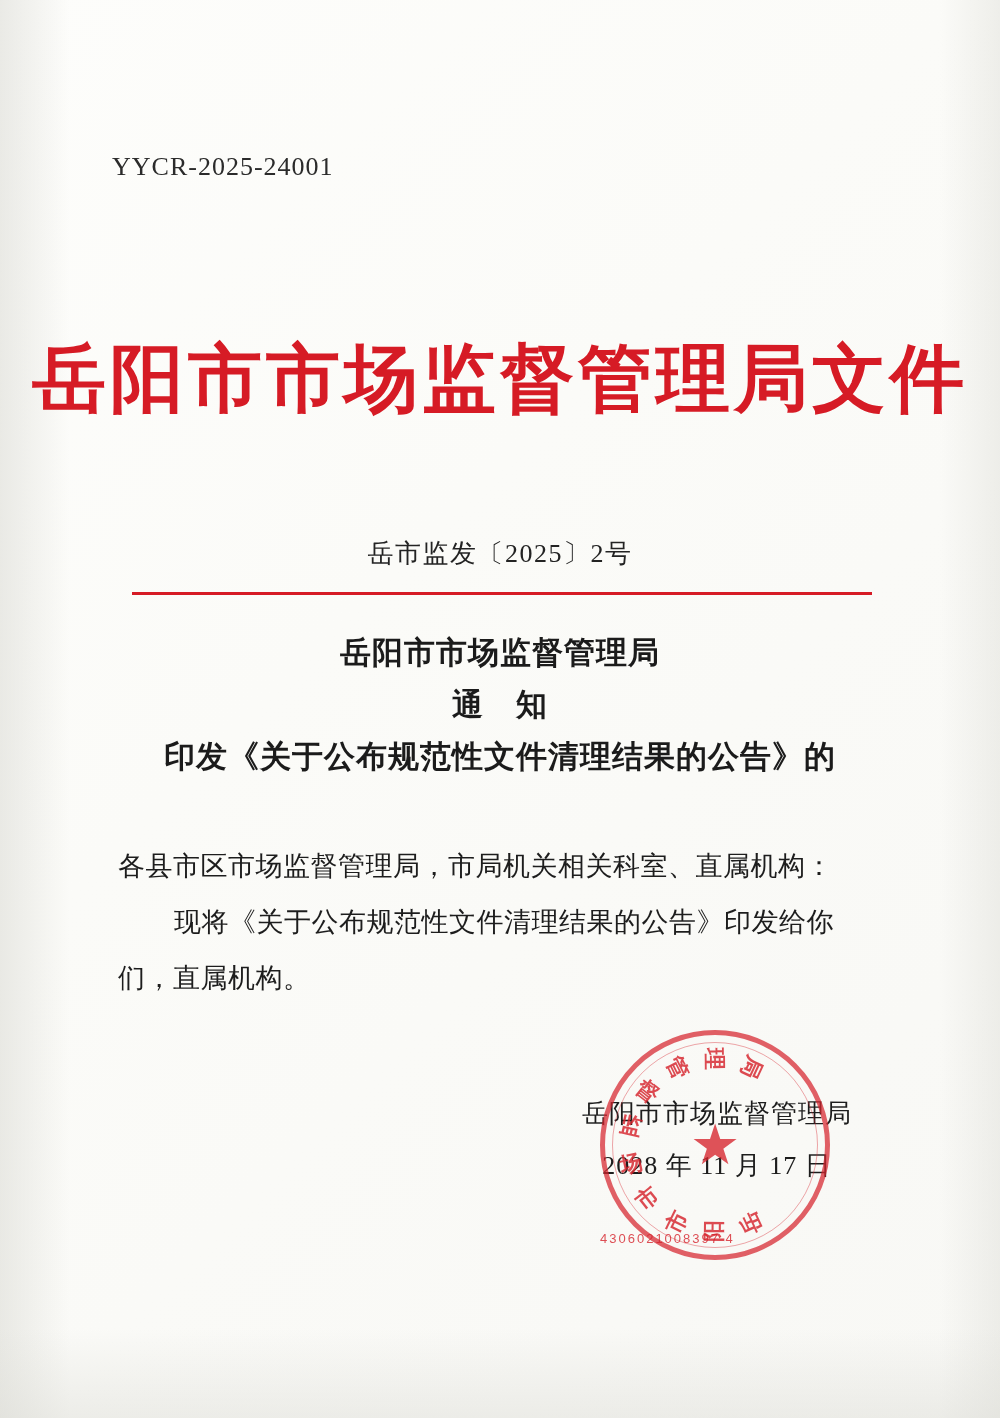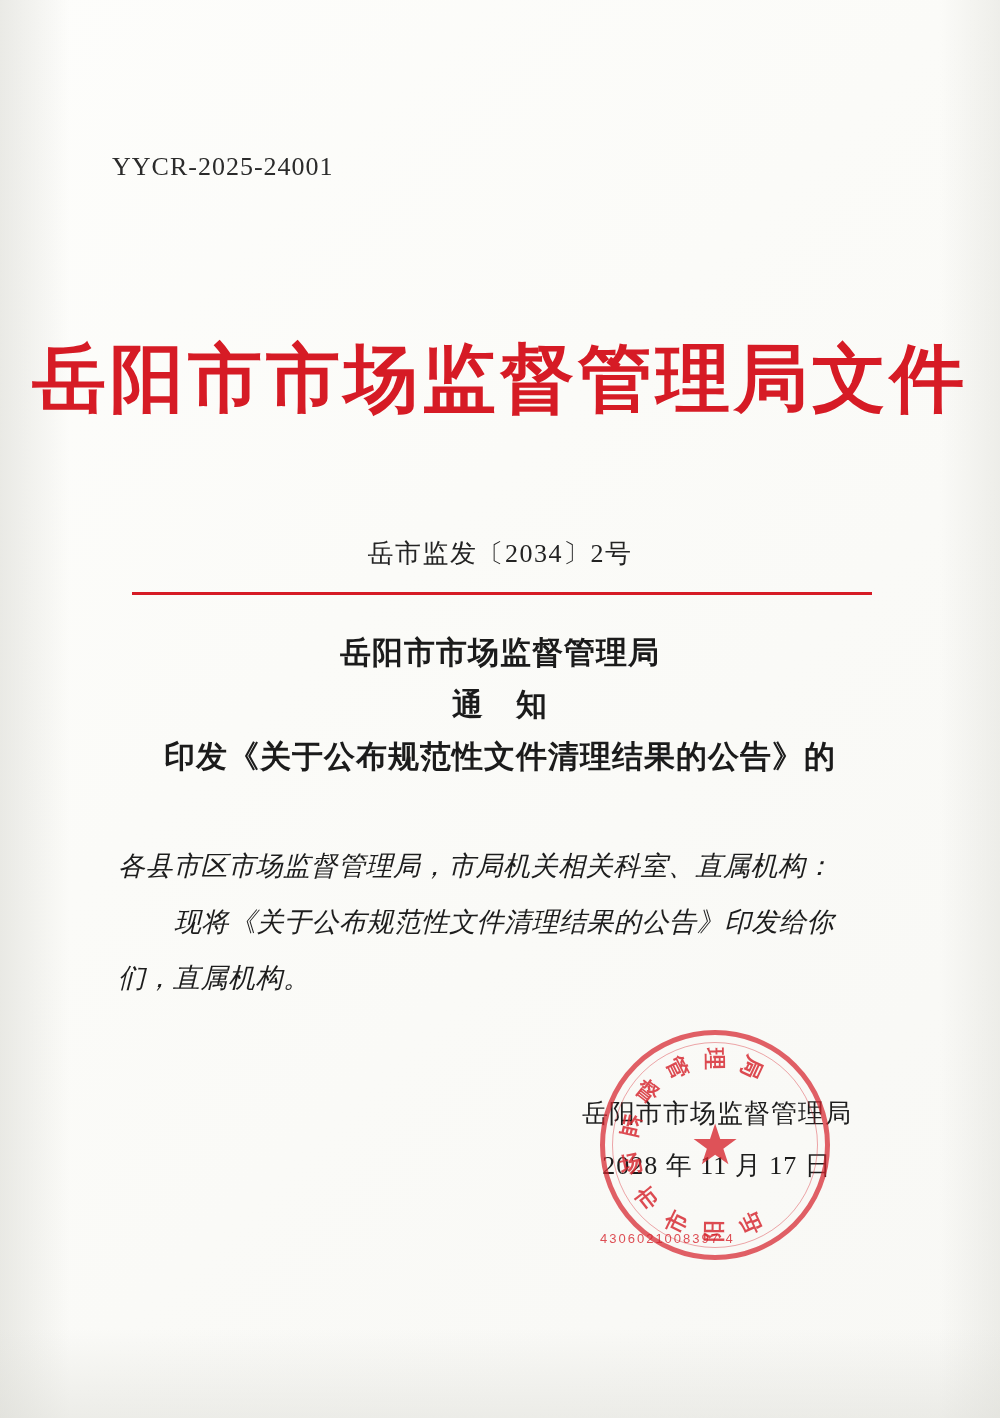--- a/index.html
+++ b/index.html
@@ -112,21 +112,20 @@
     top: 838px;
     width: 764px;
     font-family: "Liberation Serif", serif;
     font-size: 27px;
     line-height: 56px;
     color: #1d1d1d;
     letter-spacing: 0.5px;
   }
   .body-para {
     margin: 0;
-    font-style: italic;
   }
   .indent {
     text-indent: 56px;
   }
 
   .signature {
     position: absolute;
     right: 148px;
     top: 1088px;
     text-align: center;
@@ -200,21 +199,21 @@
 <div class="page">
 
   <div class="scan-shade-left"></div>
   <div class="scan-shade-right"></div>
   <div class="scan-shade-bottom"></div>
 
   <div class="doc-code">YYCR-2025-24001</div>
 
   <div class="masthead">岳阳市市场监督管理局文件</div>
 
-  <div class="doc-number">岳市监发〔2034〕2号</div>
+  <div class="doc-number">岳市监发〔2025〕2号</div>
 
   <div class="red-rule"></div>
 
   <div class="title-block">
     <div class="title-line">岳阳市市场监督管理局</div>
     <div class="title-line">通　知</div>
     <div class="title-line">印发《关于公布规范性文件清理结果的公告》的</div>
   </div>
 
   <div class="body-block">

